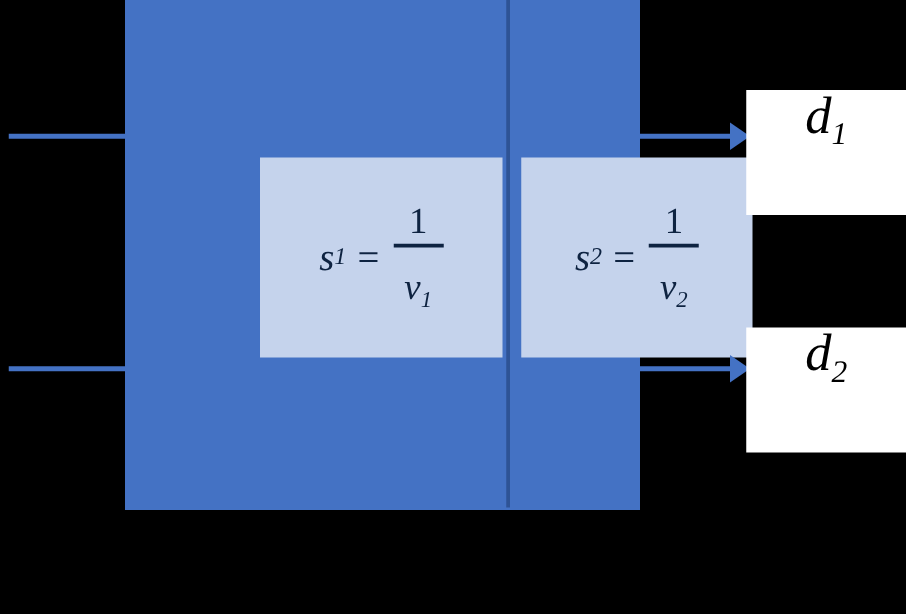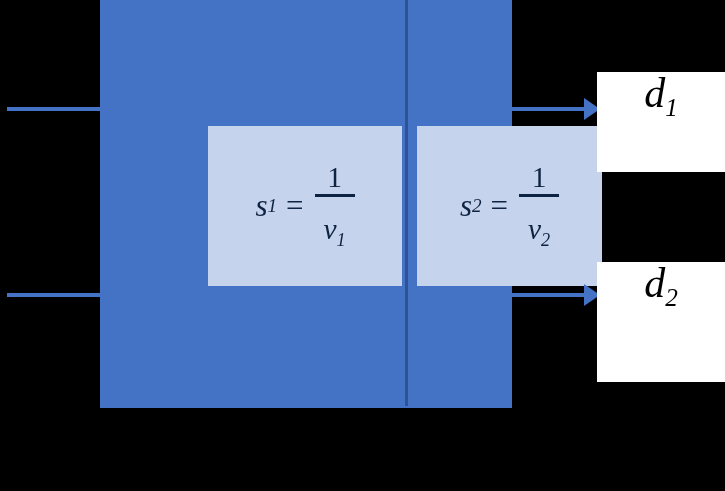--- a/index.html
+++ b/index.html
@@ -141,21 +141,21 @@
   #output-box-1 {
     left: 597px;
     top: 72px;
     width: 128px;
     height: 100px;
   }
   #output-box-2 {
     left: 597px;
     top: 262px;
     width: 128px;
-    height: 120px;
+    height: 100px;
   }
   .output-label {
     color: #000000;
     font-family: "Liberation Serif", serif;
     font-style: italic;
     font-size: 42px;
     line-height: 1;
     white-space: nowrap;
   }
   .output-label .sub {

